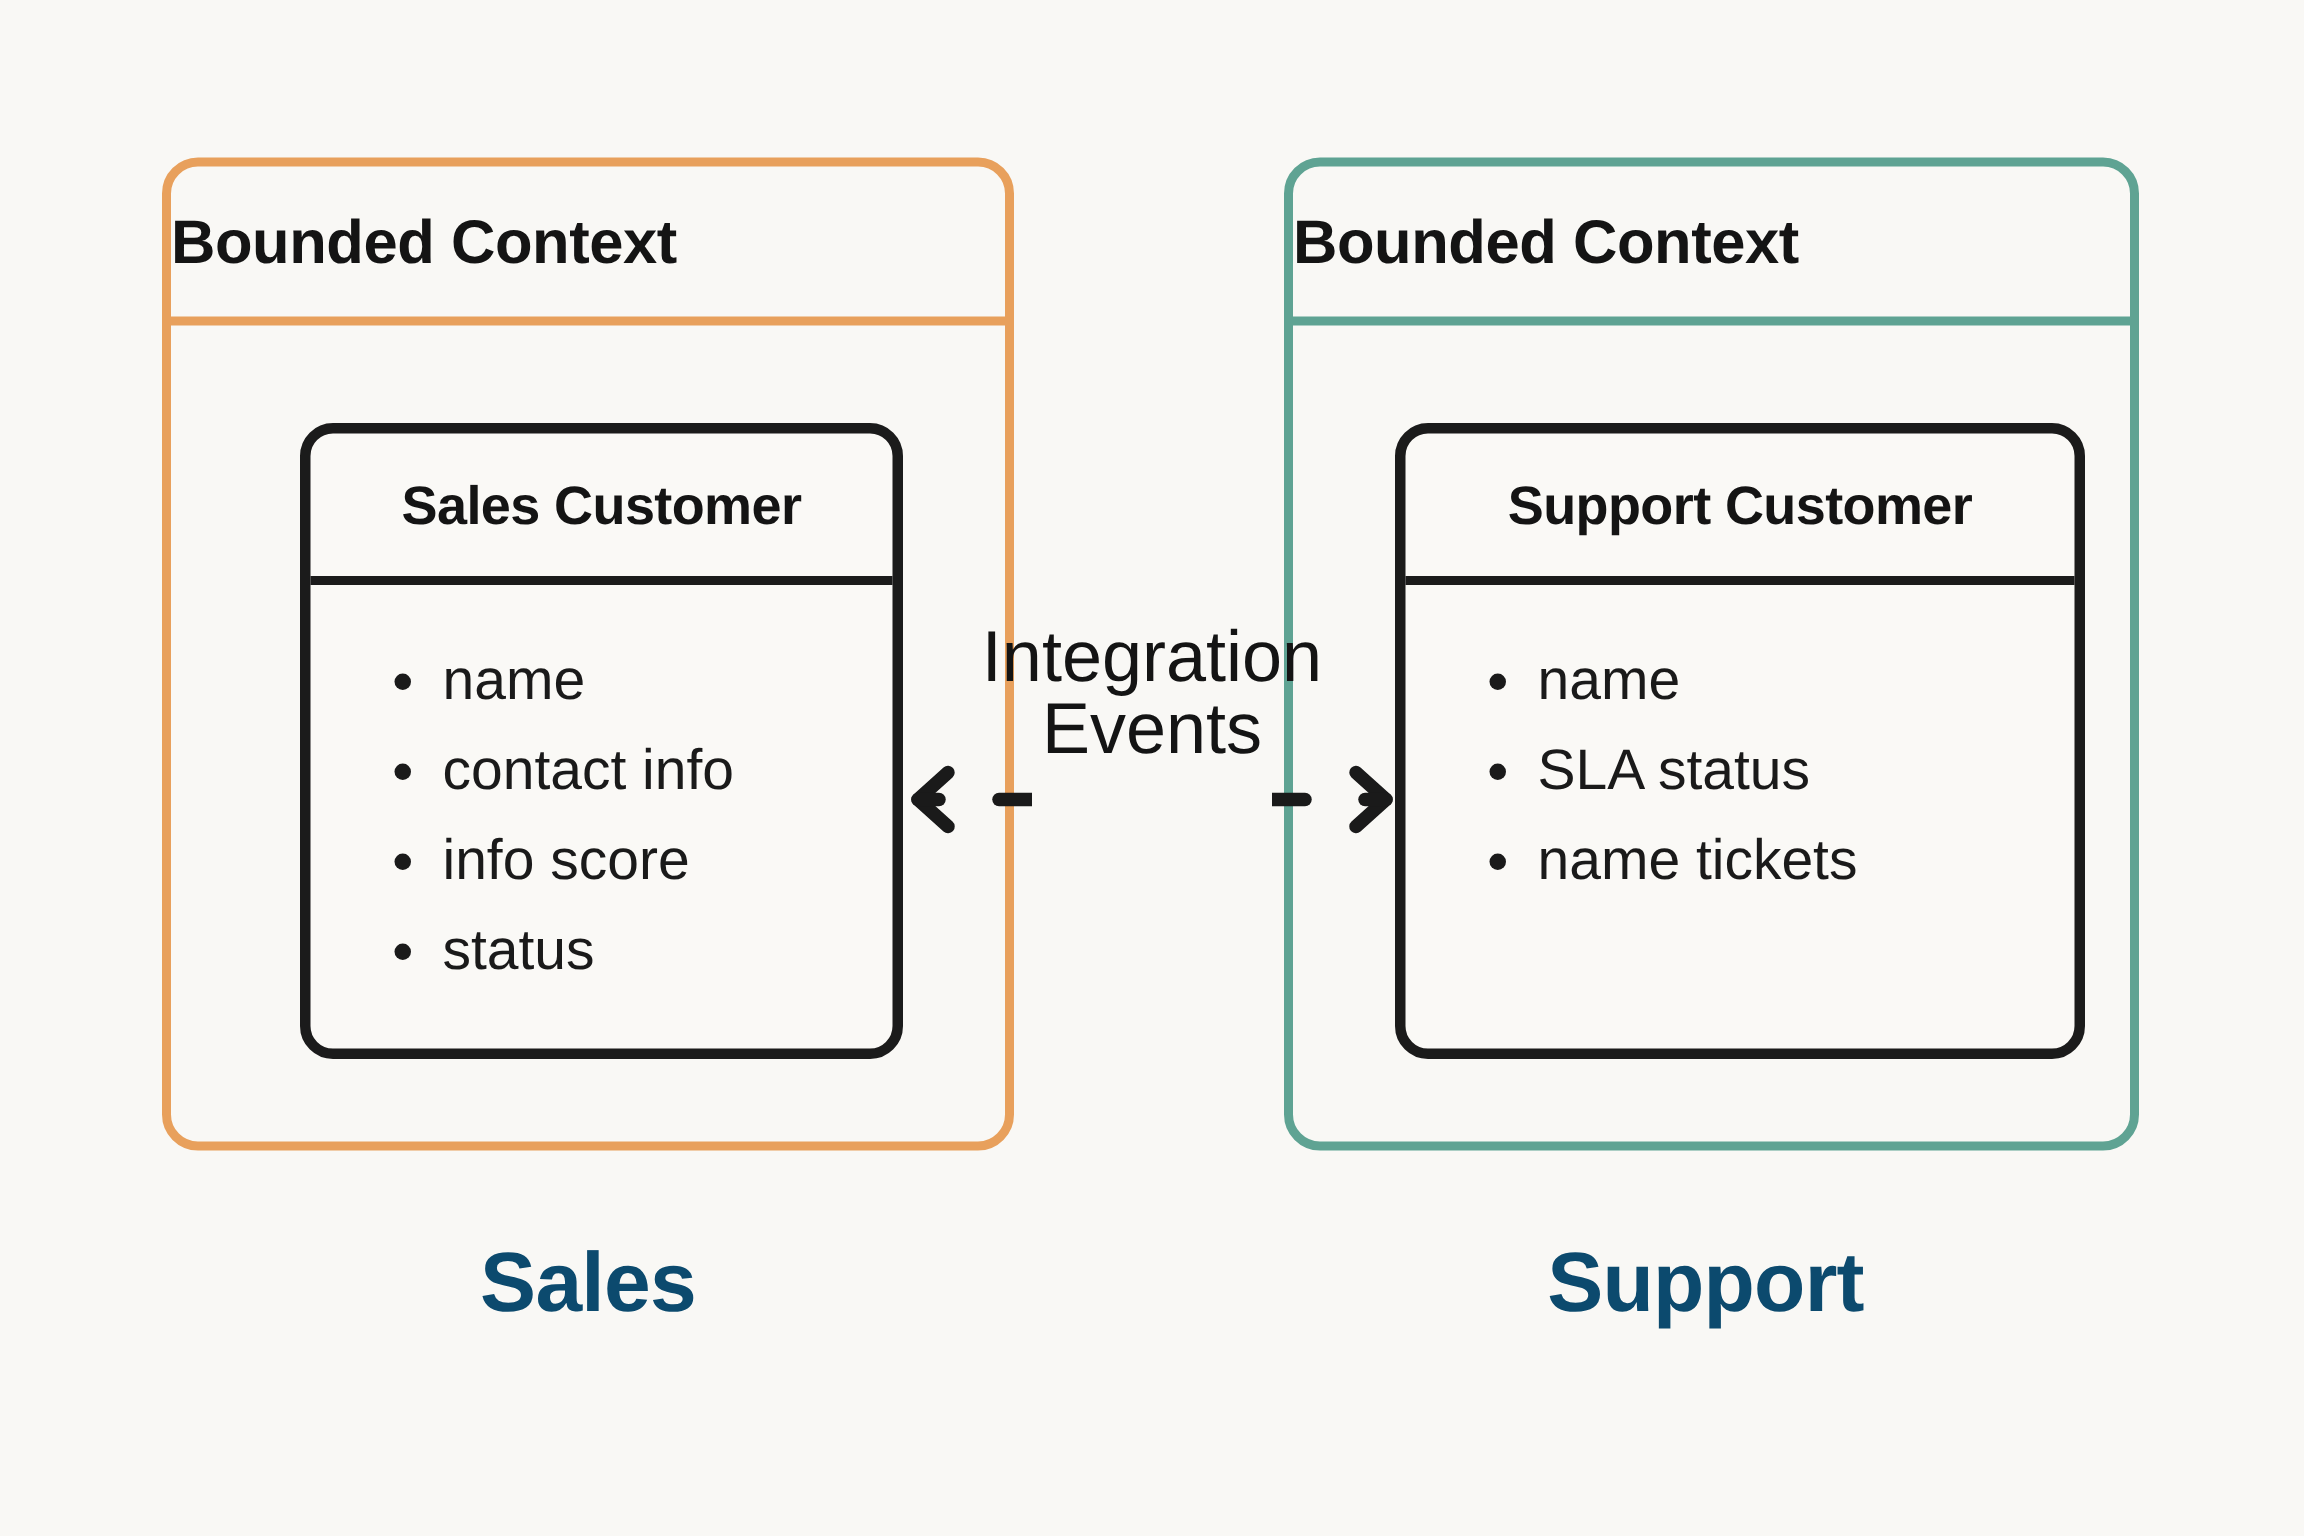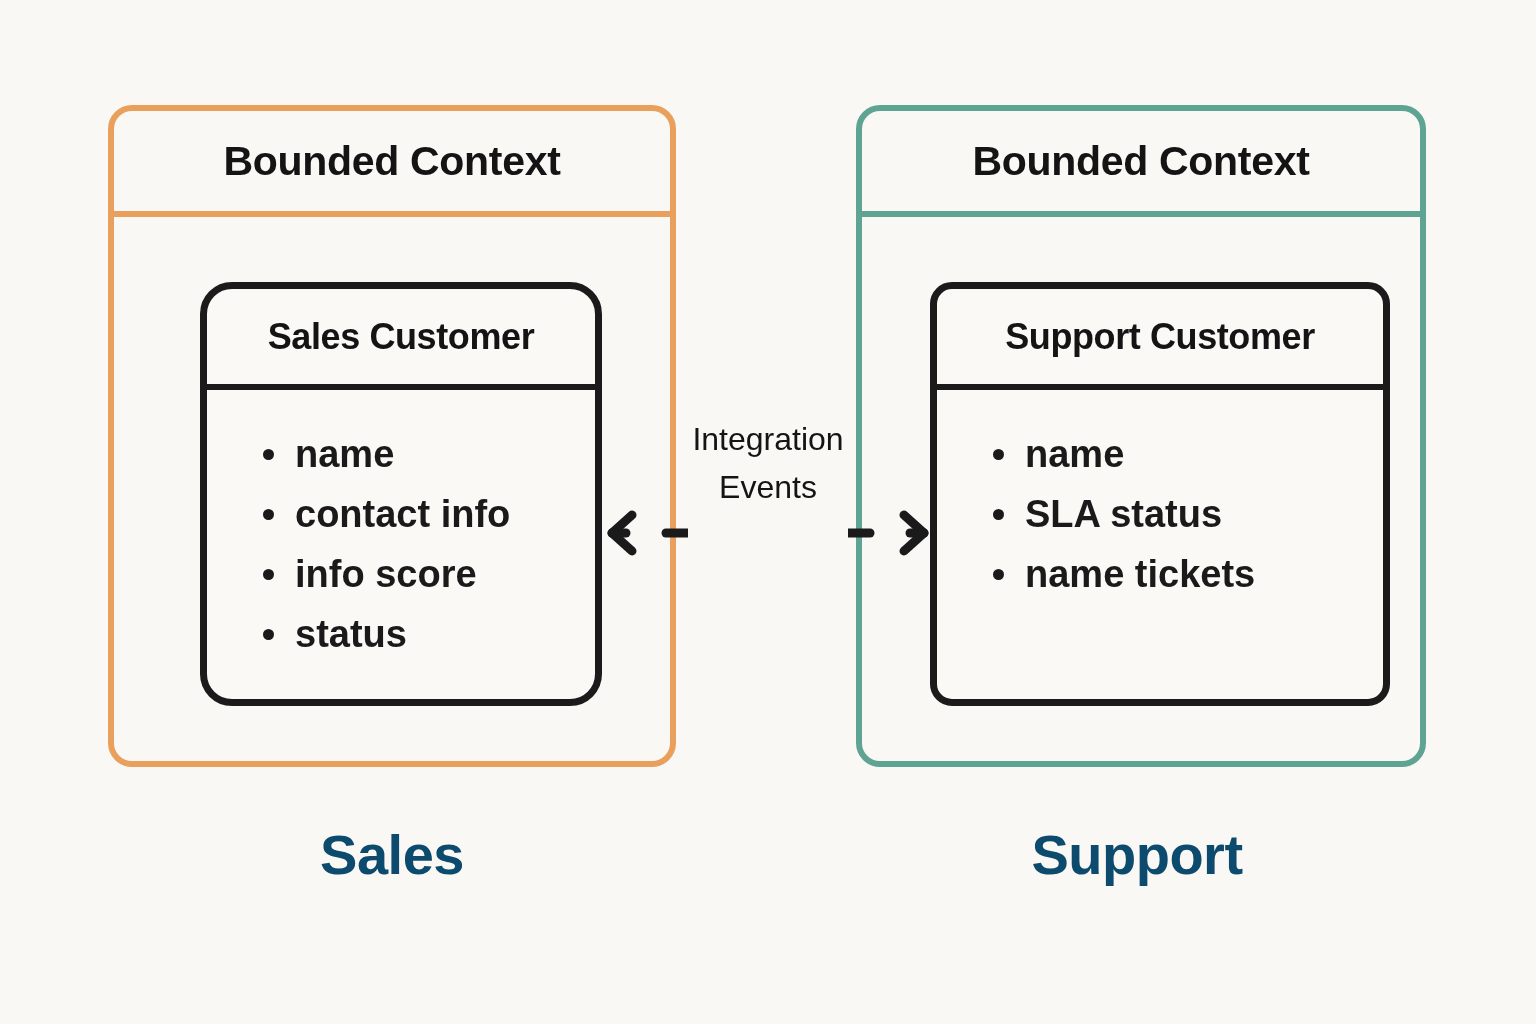--- a/index.html
+++ b/index.html
@@ -48,21 +48,21 @@
   }
 
   .context-header {
     position: absolute;
     left: 0;
     top: 0;
     right: 0;
     height: 106px;
     display: flex;
     align-items: center;
-    justify-content: center;
+    justify-content: flex-start;
     border-bottom-style: solid;
     border-bottom-width: 6px;
     box-sizing: border-box;
   }
   .context-sales .context-header { border-bottom-color: #e8a05c; }
   .context-support .context-header { border-bottom-color: #5fa393; }
 
   .context-header-text {
     font-size: 41px;
     font-weight: 700;
@@ -77,21 +77,20 @@
     border: 7px solid #1b1b1b;
     border-radius: 22px;
     box-sizing: border-box;
     background: #faf9f6;
   }
   .entity-sales {
     left: 86px;   
     top: 171px;
     width: 402px;
     height: 424px;
-    border-radius: 32px;
   }
   .entity-support {
     left: 68px;
     top: 171px;
     width: 460px;
     height: 424px;
   }
 
   .entity-title {
     height: 101px;
@@ -105,21 +104,20 @@
     font-size: 36px;
     font-weight: 700;
     letter-spacing: -0.4px;
     color: #141414;
     white-space: nowrap;
   }
 
   .entity-body {
     padding: 34px 0 0 0;
     box-sizing: border-box;
-    font-weight: bold;
   }
 
   .attr-list {
     list-style: none;
     margin: 0;
     padding: 0 0 0 52px;
   }
   .attr-item {
     position: relative;
     font-size: 38px;
@@ -141,21 +139,21 @@
   
   .integration {
     position: absolute;
     left: 600px;
     top: 415px;
     width: 336px;
     height: 130px;
     text-align: center;
   }
   .integration-label {
-    font-size: 32px;
+    font-size: 48px;
     line-height: 48px;
     color: #141414;
     font-weight: 400;
     white-space: nowrap;
   }
   .integration-label .line2 { display: block; }
 
   .arrow {
     position: absolute;
     top: 92px;

